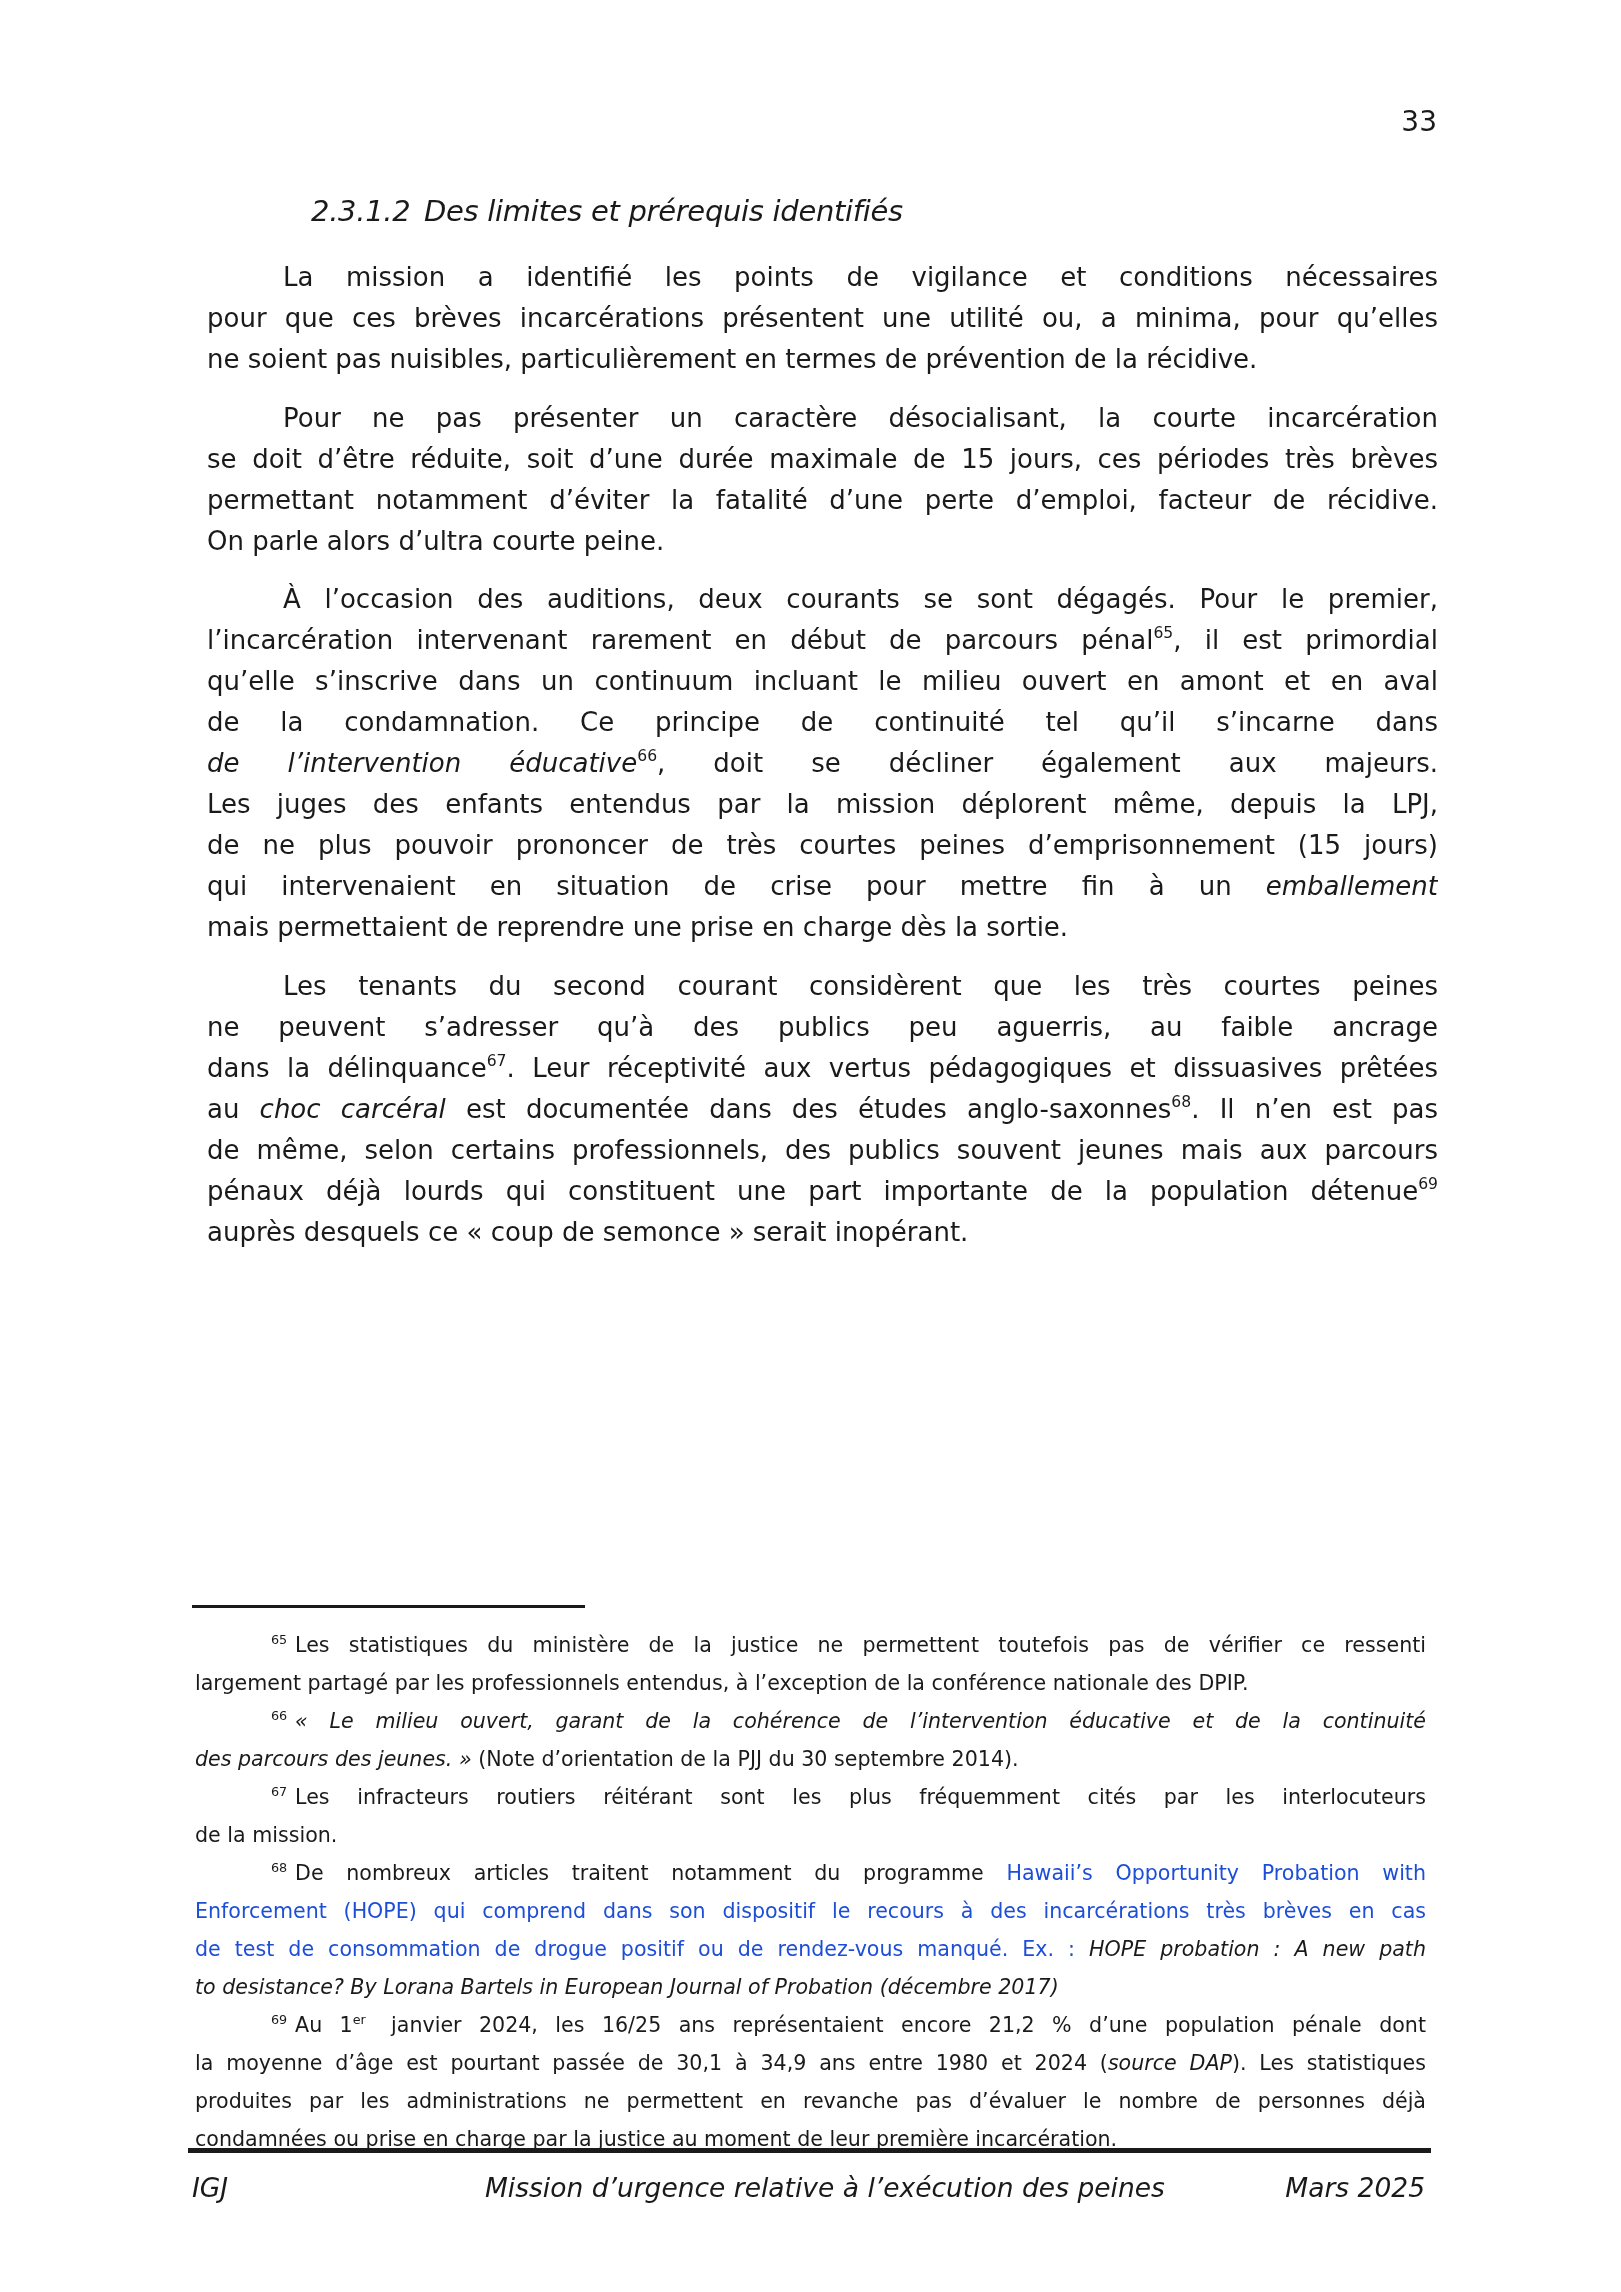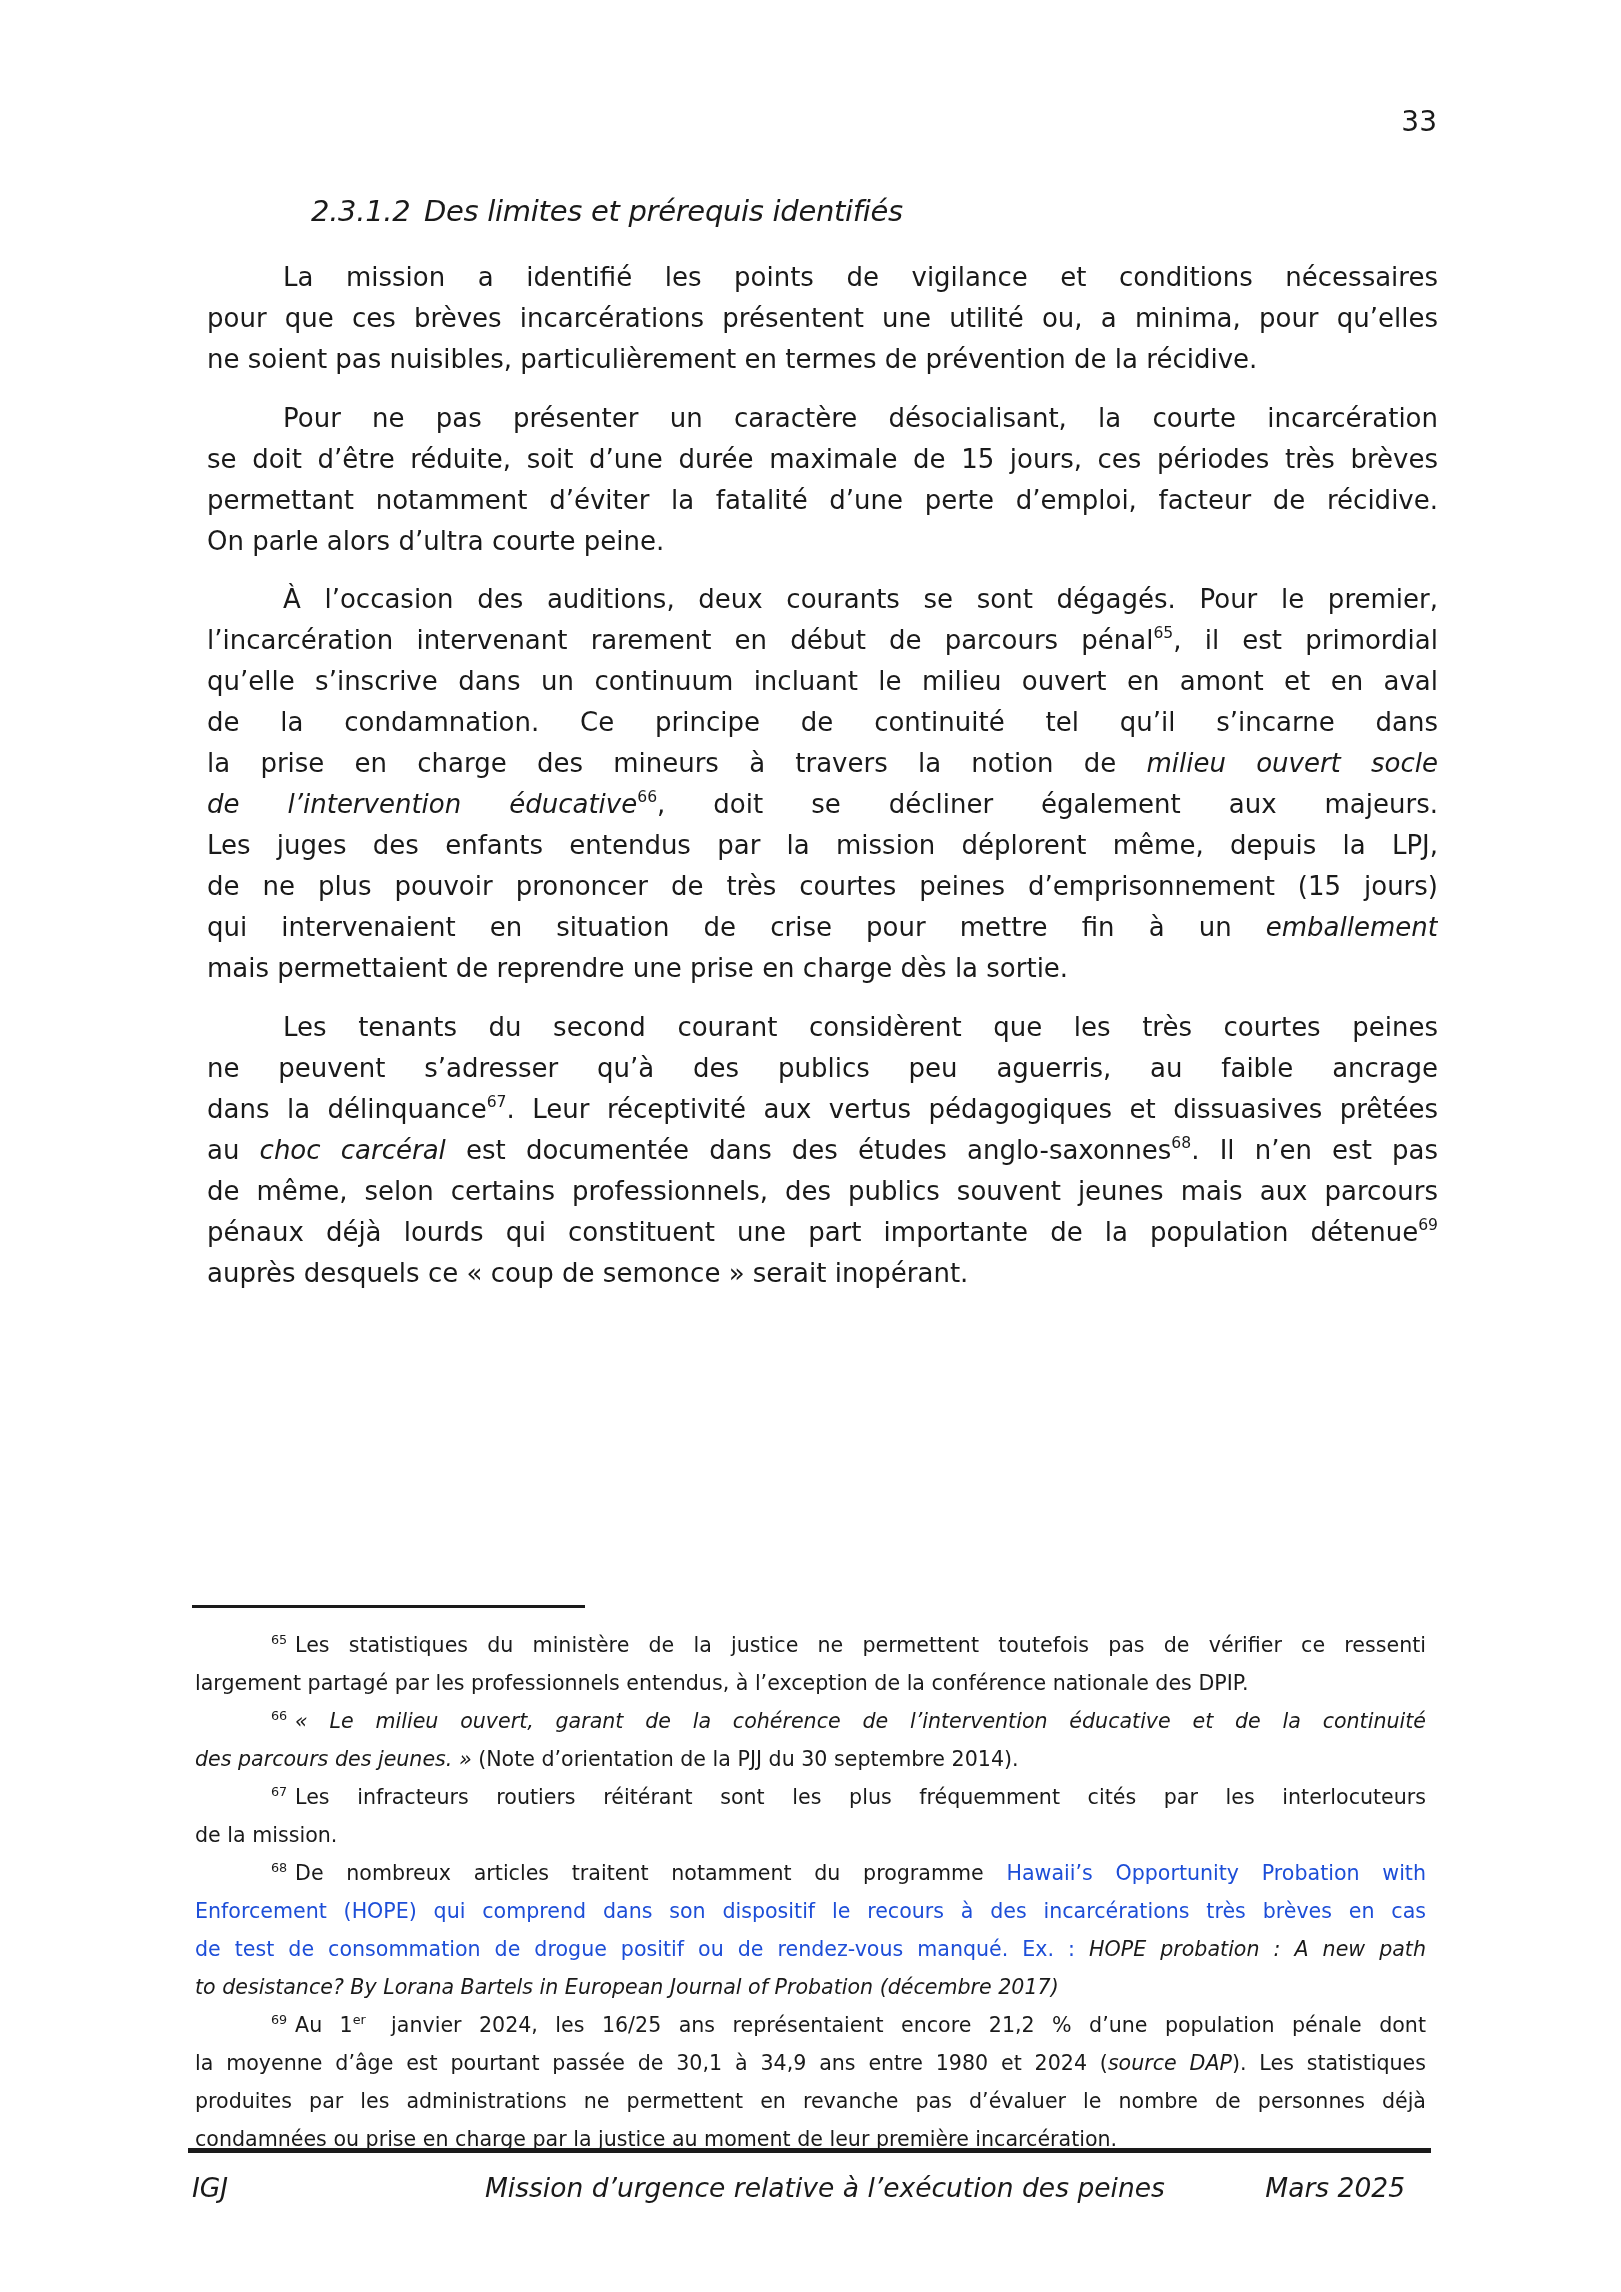--- a/index.html
+++ b/index.html
@@ -22,21 +22,21 @@
   .fline { display: block; font-size: 20.6px; line-height: 30px; height: 30px; white-space: nowrap;
            text-align: justify; text-align-last: justify; overflow: hidden; margin-top: 8px; }
   .fline.last { text-align-last: left; }
   .fline.first { padding-left: 76px; }
   .fline sup { font-size: 0.62em; vertical-align: 0.65em; margin-right: 7.8px; }
   .gray { color: #1d4ed8; }
   .footer-rule { position: absolute; left: 188px; top: 2148px; width: 1243px; height: 4.9px; background: #1a1a1a; }
   .footer { position: absolute; top: 2170px; font-size: 26.5px; font-style: italic; line-height: 35px; white-space: nowrap; }
   .footer.left { left: 192px; }
   .footer.center { left: 485px; }
-  .footer.right { right: 216px; }
+  .footer.right { right: 196px; }
 </style>
 </head>
 <body>
 
 <div class="page-number">33</div>
 
 <div class="heading">
   <span class="num">2.3.1.2</span><span>Des limites et prérequis identifiés</span>
 </div>
 
@@ -50,21 +50,20 @@
       <span class="line first"><span>Pour ne pas présenter un caractère désocialisant, la courte incarcération</span></span>
       <span class="line"><span>se doit d’être réduite, soit d’une durée maximale de 15 jours, ces périodes très brèves</span></span>
       <span class="line"><span>permettant notamment d’éviter la fatalité d’une perte d’emploi, facteur de récidive.</span></span>
       <span class="line last"><span>On parle alors d’ultra courte peine.</span></span>
     </div>
     <div class="para">
       <span class="line first"><span>À l’occasion des auditions, deux courants se sont dégagés. Pour le premier,</span></span>
       <span class="line"><span>l’incarcération intervenant rarement en début de parcours pénal</span><sup>65</sup><span>, il est primordial</span></span>
       <span class="line"><span>qu’elle s’inscrive dans un continuum incluant le milieu ouvert en amont et en aval</span></span>
       <span class="line"><span>de la condamnation. Ce principe de continuité tel qu’il s’incarne dans</span></span>
-      <span class="line"><span>la prise en charge des mineurs à travers la notion de </span><span class="it">milieu ouvert socle</span></span>
       <span class="line"><span class="it">de l’intervention éducative</span><sup>66</sup><span>, doit se décliner également aux majeurs.</span></span>
       <span class="line"><span>Les juges des enfants entendus par la mission déplorent même, depuis la LPJ,</span></span>
       <span class="line"><span>de ne plus pouvoir prononcer de très courtes peines d’emprisonnement (15 jours)</span></span>
       <span class="line"><span>qui intervenaient en situation de crise pour mettre fin à un </span><span class="it">emballement</span></span>
       <span class="line last"><span>mais permettaient de reprendre une prise en charge dès la sortie.</span></span>
     </div>
     <div class="para">
       <span class="line first"><span>Les tenants du second courant considèrent que les très courtes peines</span></span>
       <span class="line"><span>ne peuvent s’adresser qu’à des publics peu aguerris, au faible ancrage</span></span>
       <span class="line"><span>dans la délinquance</span><sup>67</sup><span>. Leur réceptivité aux vertus pédagogiques et dissuasives prêtées</span></span>

